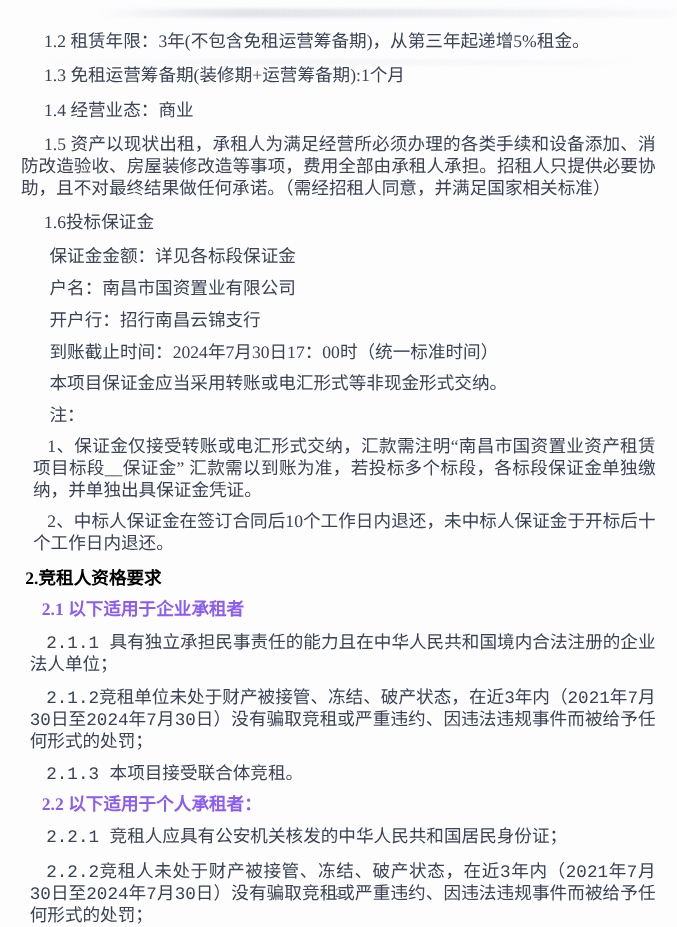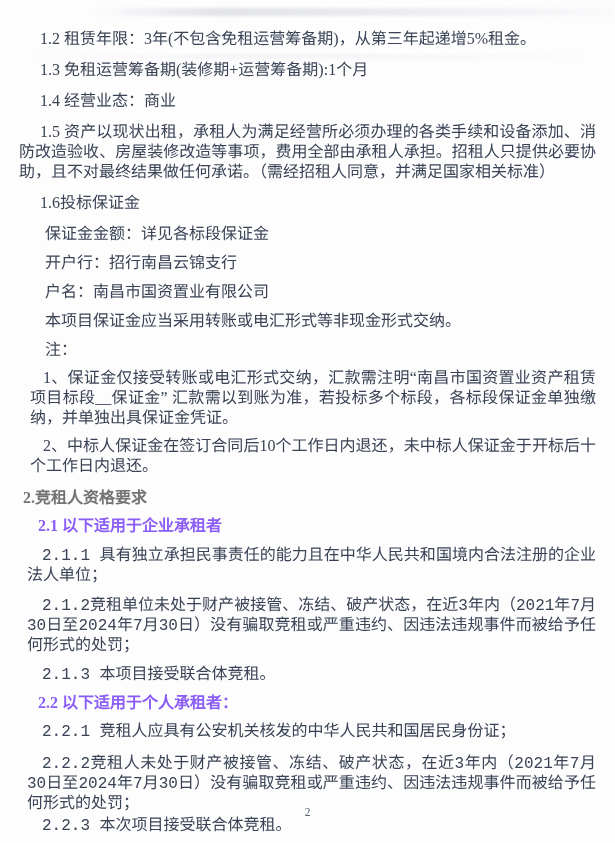--- a/index.html
+++ b/index.html
@@ -36,21 +36,21 @@
   .item   { text-indent: 21px; }
   
   .sub    { margin-left: 26px !important; margin-right: 0; }
   
   .note   { margin-left: 11px !important; text-indent: 13px; }
   
   .clause { margin-left: 8px !important; text-indent: 15px; font-family: Liberation Mono, monospace; }
   .h1 {
     font-weight: bold;
     margin-left: 4px !important;
-    color: #737373;
+    color: #000000;
   }
   .h2 {
     font-weight: bold;
     margin-left: 19px !important;
     color: #8b5cf6;
   }
   .mb2  { margin-bottom: 2px  !important; }
   .mb8  { margin-bottom: 8px  !important; }
   .mb9  { margin-bottom: 9px  !important; }
   .mb10 { margin-bottom: 10px !important; }
@@ -95,22 +95,23 @@
   <div class="artifact artifact-mid"></div>
 
   <div class="page-content">
     <p class="item mb11">1.2 租赁年限：3年(不包含免租运营筹备期)，从第三年起递增5%租金。</p>
     <p class="item mb11">1.3 免租运营筹备期(装修期+运营筹备期):1个月</p>
     <p class="item mb11">1.4 经营业态：商业</p>
     <p class="item mb11">1.5 资产以现状出租，承租人为满足经营所必须办理的各类手续和设备添加、消防改造验收、房屋装修改造等事项，费用全部由承租人承担。招租人只提供必要协助，且不对最终结果做任何承诺。（需经招租人同意，并满足国家相关标准）</p>
     <p class="item mb11">1.6投标保证金</p>
 
     <p class="sub mb9">保证金金额：详见各标段保证金</p>
+    <p class="sub mb9">户名：南昌市国资置业有限公司</p>
     <p class="sub mb9">开户行：招行南昌云锦支行</p>
-    <p class="sub mb9">户名：南昌市国资置业有限公司</p>
+    <p class="sub mb9">到账截止时间：2024年7月30日17：00时（统一标准时间）</p>
     <p class="sub mb9">本项目保证金应当采用转账或电汇形式等非现金形式交纳。</p>
     <p class="sub mb8">注：</p>
 
     <p class="note mb8">1、保证金仅接受转账或电汇形式交纳，汇款需注明“南昌市国资置业资产租赁项目标段__保证金” 汇款需以到账为准，若投标多个标段，各标段保证金单独缴纳，并单独出具保证金凭证。</p>
     <p class="note mb12">2、中标人保证金在签订合同后10个工作日内退还，未中标人保证金于开标后十个工作日内退还。</p>
 
     <p class="h1 mb8">2.竞租人资格要求</p>
     <p class="h2 mb10">2.1  以下适用于企业承租者</p>
     <p class="clause mb10">2.1.1 具有独立承担民事责任的能力且在中华人民共和国境内合法注册的企业法人单位；</p>
     <p class="clause mb9">2.1.2竞租单位未处于财产被接管、冻结、破产状态，在近3年内（2021年7月30日至2024年7月30日）没有骗取竞租或严重违约、因违法违规事件而被给予任何形式的处罚；</p>

